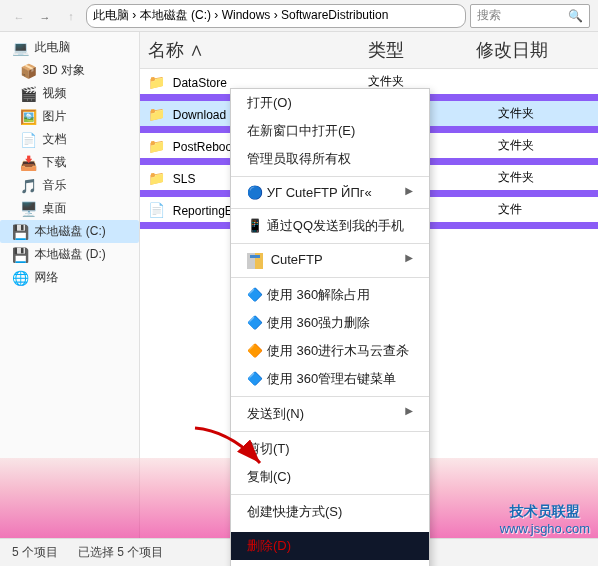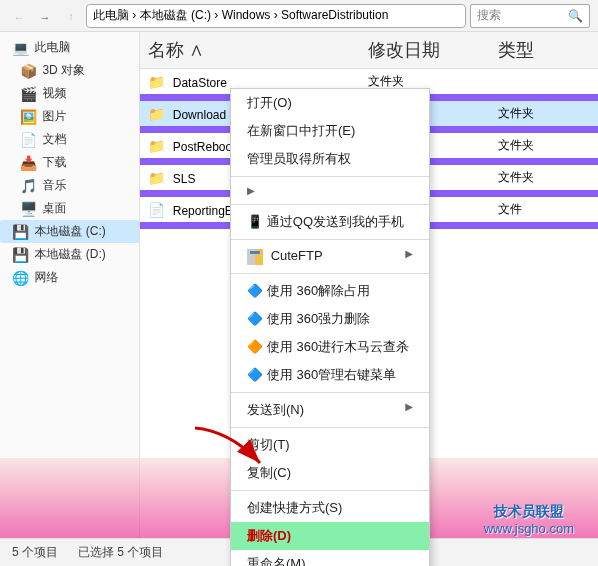--- a/index.html
+++ b/index.html
@@ -32,21 +32,21 @@
       font-size: 11px;
       color: #555;
       border-radius: 3px;
     }
     .nav-btn.disabled { color: #bbb; cursor: default; }
     .address-bar {
       flex: 1;
       height: 24px;
       background: white;
       border: 1px solid #aaa;
-      border-radius: 4px;
+      border-radius: 9px;
       display: flex;
       align-items: center;
       padding: 4px 6px;
       font-size: 12px;
       color: #000;
       overflow: hidden;
     }
     .search-bar {
       width: 120px;
       height: 24px;
@@ -152,22 +152,23 @@
       padding: 5px 16px;
       cursor: pointer;
       display: flex;
       align-items: flex-start;
       justify-content: space-between;
       color: #222;
       white-space: nowrap;
     }
     .context-menu-item.red-highlight {
       color: #cc0000;
-      font-weight: bold;
-      background: #86efac;
+      font-weight: normal;
+      background: #0f172a;
+      margin-top: 6px;
     }
     .context-menu-divider {
       height: 1px;
       background: #ddd;
       margin: 3px 0;
     }
     .context-menu-item .submenu-arrow { font-size: 10px; color: #666; }
 
     
     .arrow-annotation {
@@ -179,21 +180,21 @@
     }
     .arrow-svg {
       width: 80px;
       height: 50px;
     }
 
     
     .watermark {
       position: absolute;
       bottom: 30px;
-      right: 24px;
+      right: 8px;
       z-index: 300;
       text-align: center;
       pointer-events: none;
     }
     .watermark-top {
       font-size: 14px;
       font-weight: bold;
       color: #1a6cb5;
       text-shadow: 1px 1px 0 rgba(255,255,255,0.8);
     }
@@ -277,26 +278,26 @@
       <span class="icon">🌐</span>
       <span>网络</span>
     </div>
   </div>
 
   <div class="file-list-area">
     <div class="file-list-header">
       <div class="col col-name">
         <span>名称</span> ∧
       </div>
+      <div class="col col-type">
+        <span>类型</span>
+      </div>
       <div class="col col-date">
         <span>修改日期</span>
       </div>
-      <div class="col col-type">
-        <span>类型</span>
-      </div>
     </div>
 
     <div class="file-row">
       <div class="col col-name">
         <span class="file-icon">📁</span>
         <span>DataStore</span>
       </div>
       <div class="col col-type">文件夹</div>
     </div>
 
@@ -343,20 +344,21 @@
     <span>打开(O)</span>
   </div>
   <div class="context-menu-item">
     <span>在新窗口中打开(E)</span>
   </div>
   <div class="context-menu-item">
     <span>管理员取得所有权</span>
   </div>
   <div class="context-menu-divider"></div>
   <div class="context-menu-item">
+    <span>🔵 <span>УГ CuteFTP ЙПг«</span></span>
     <span class="submenu-arrow">▶</span>
   </div>
   <div class="context-menu-divider"></div>
   <div class="context-menu-item">
     <span>📱 <span>通过QQ发送到我的手机</span></span>
   </div>
   <div class="context-menu-divider"></div>
   <div class="context-menu-item">
     <span>
       <svg width="16" height="16" style="vertical-align:middle;margin-right:4px;" viewBox="0 0 16 16">

